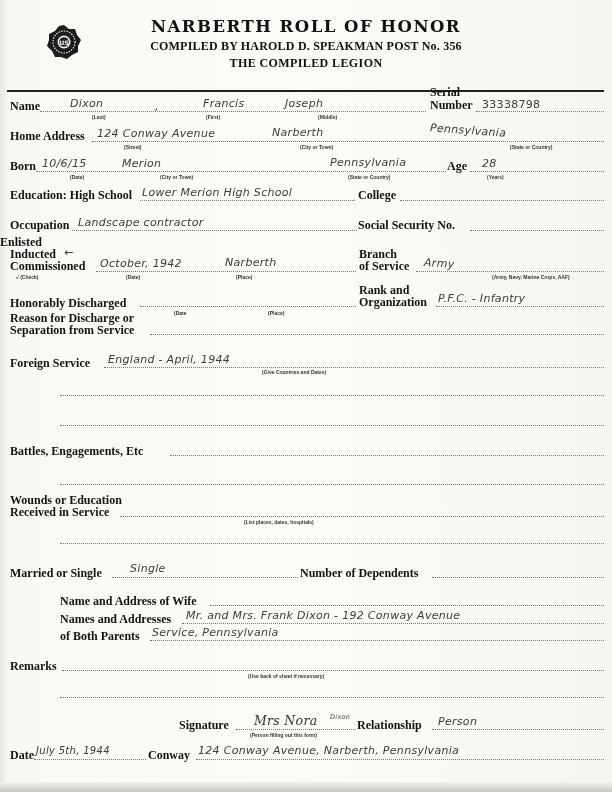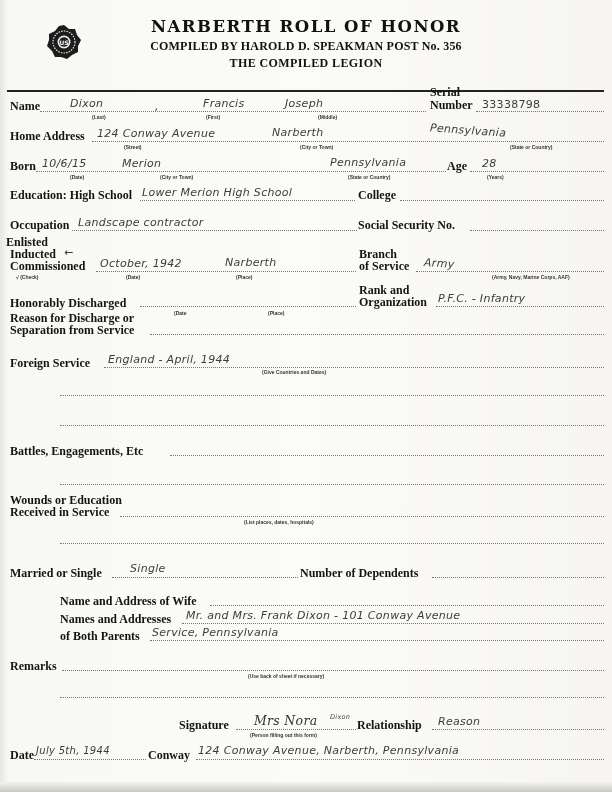--- a/index.html
+++ b/index.html
@@ -82,21 +82,21 @@
 <div class="abs hw" style="left:142px;top:186px">Lower Merion High School</div>
 <div class="abs lbl" style="left:358px;top:189px">College</div>
 <div class="abs dots" style="left:400px;top:200px;width:204px"></div>
 
 <div class="abs lbl" style="left:10px;top:219px">Occupation</div>
 <div class="abs dots" style="left:72px;top:230px;width:285px"></div>
 <div class="abs hw" style="left:78px;top:216px">Landscape contractor</div>
 <div class="abs lbl" style="left:358px;top:219px">Social Security No.</div>
 <div class="abs dots" style="left:470px;top:230px;width:134px"></div>
 
-<div class="abs lbl" style="left:6px;top:236px">Enlisted</div>
+<div class="abs lbl" style="left:0;top:236px">Enlisted</div>
 <div class="abs lbl" style="left:10px;top:248px">Inducted</div>
 <div class="abs hw" style="left:64px;top:246px;font-style:normal">←</div>
 <div class="abs lbl" style="left:10px;top:260px">Commissioned</div>
 <div class="abs dots" style="left:96px;top:271px;width:260px"></div>
 <div class="abs hw" style="left:100px;top:257px">October, 1942</div>
 <div class="abs hw" style="left:225px;top:256px">Narberth</div>
 <div class="abs cap" style="left:16px;top:274px">√ (Check)</div>
 <div class="abs cap" style="left:126px;top:274px">(Date)</div>
 <div class="abs cap" style="left:236px;top:274px">(Place)</div>
 <div class="abs lbl" style="left:359px;top:248px">Branch</div>
@@ -137,38 +137,38 @@
 <div class="abs lbl" style="left:10px;top:567px">Married or Single</div>
 <div class="abs dots" style="left:112px;top:577px;width:186px"></div>
 <div class="abs hw" style="left:130px;top:562px">Single</div>
 <div class="abs lbl" style="left:300px;top:567px">Number of Dependents</div>
 <div class="abs dots" style="left:432px;top:577px;width:172px"></div>
 
 <div class="abs lbl" style="left:60px;top:595px">Name and Address of Wife</div>
 <div class="abs dots" style="left:210px;top:605px;width:394px"></div>
 <div class="abs lbl" style="left:60px;top:613px">Names and Addresses</div>
 <div class="abs dots" style="left:182px;top:623px;width:422px"></div>
-<div class="abs hw" style="left:186px;top:609px">Mr. and Mrs. Frank Dixon  -  101 Conway Avenue</div>
+<div class="abs hw" style="left:186px;top:609px">Mr. and Mrs. Frank Dixon  -  192 Conway Avenue</div>
 <div class="abs lbl" style="left:60px;top:630px">of Both Parents</div>
 <div class="abs dots" style="left:150px;top:640px;width:454px"></div>
 <div class="abs hw" style="left:152px;top:626px">Service, Pennsylvania</div>
 
 <div class="abs lbl" style="left:10px;top:660px">Remarks</div>
 <div class="abs dots" style="left:62px;top:670px;width:542px"></div>
 <div class="abs cap" style="left:248px;top:673px">(Use back of sheet if necessary)</div>
 <div class="abs dots" style="left:60px;top:697px;width:544px"></div>
 
 <div class="abs lbl" style="left:179px;top:719px">Signature</div>
 <div class="abs dots" style="left:236px;top:729px;width:120px"></div>
 <div class="abs hw sig" style="left:254px;top:713px">Mrs Nora</div>
 <div class="abs hw tiny" style="left:330px;top:713px">Dixon</div>
 <div class="abs cap" style="left:250px;top:732px">(Person filling out this form)</div>
 <div class="abs lbl" style="left:357px;top:719px">Relationship</div>
 <div class="abs dots" style="left:432px;top:729px;width:172px"></div>
-<div class="abs hw" style="left:438px;top:715px">Reason</div>
+<div class="abs hw" style="left:438px;top:715px">Person</div>
 
 <div class="abs lbl" style="left:10px;top:749px">Date</div>
 <div class="abs dots" style="left:34px;top:759px;width:112px"></div>
 <div class="abs hw" style="left:36px;top:745px;font-size:10px">July 5th, 1944</div>
 <div class="abs lbl" style="left:148px;top:749px">Conway</div>
 <div class="abs dots" style="left:196px;top:759px;width:408px"></div>
 <div class="abs hw" style="left:198px;top:744px">124 Conway Avenue, Narberth, Pennsylvania</div>
 
 <div class="abs bottom-edge"></div>
 

